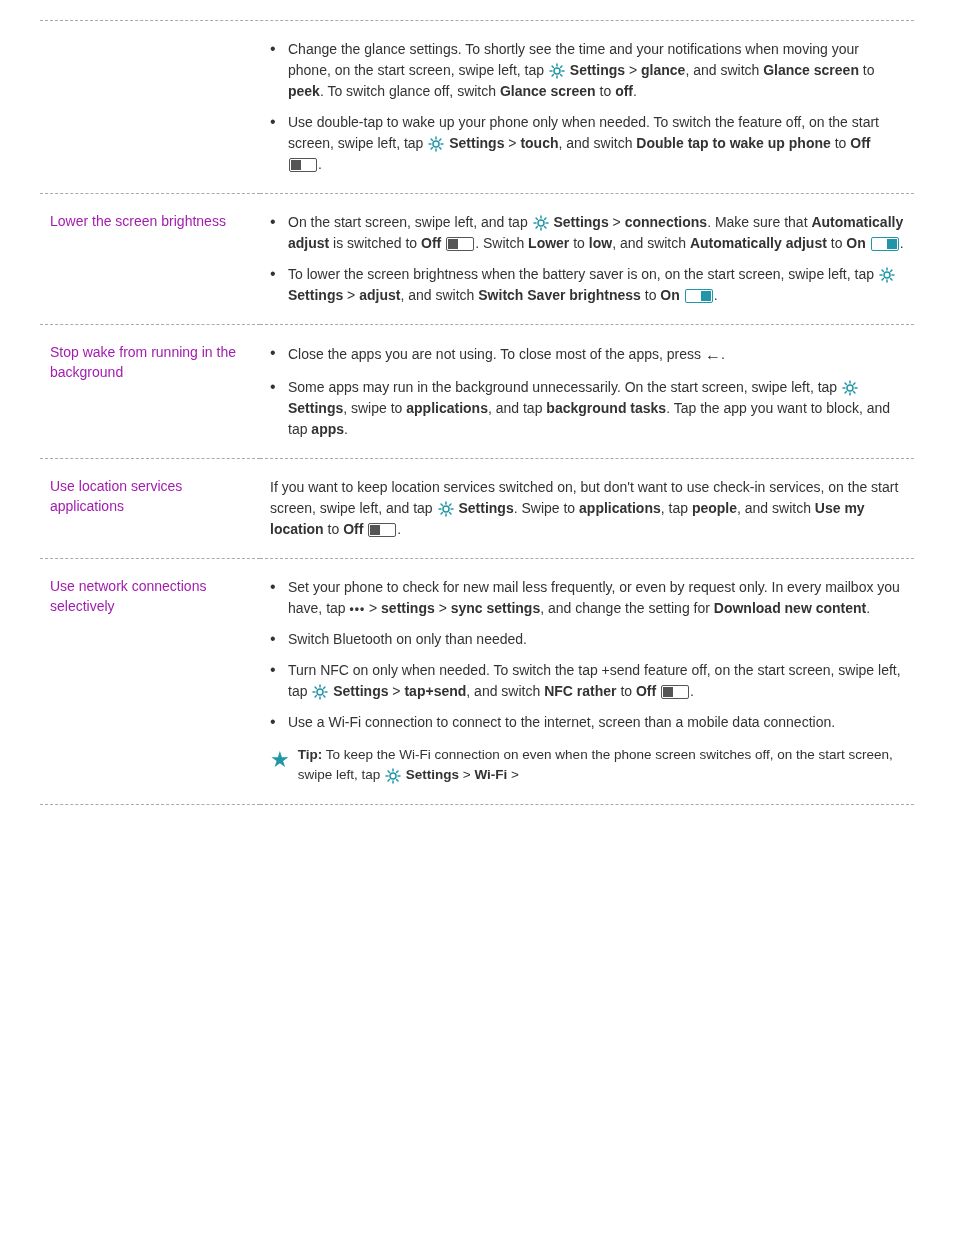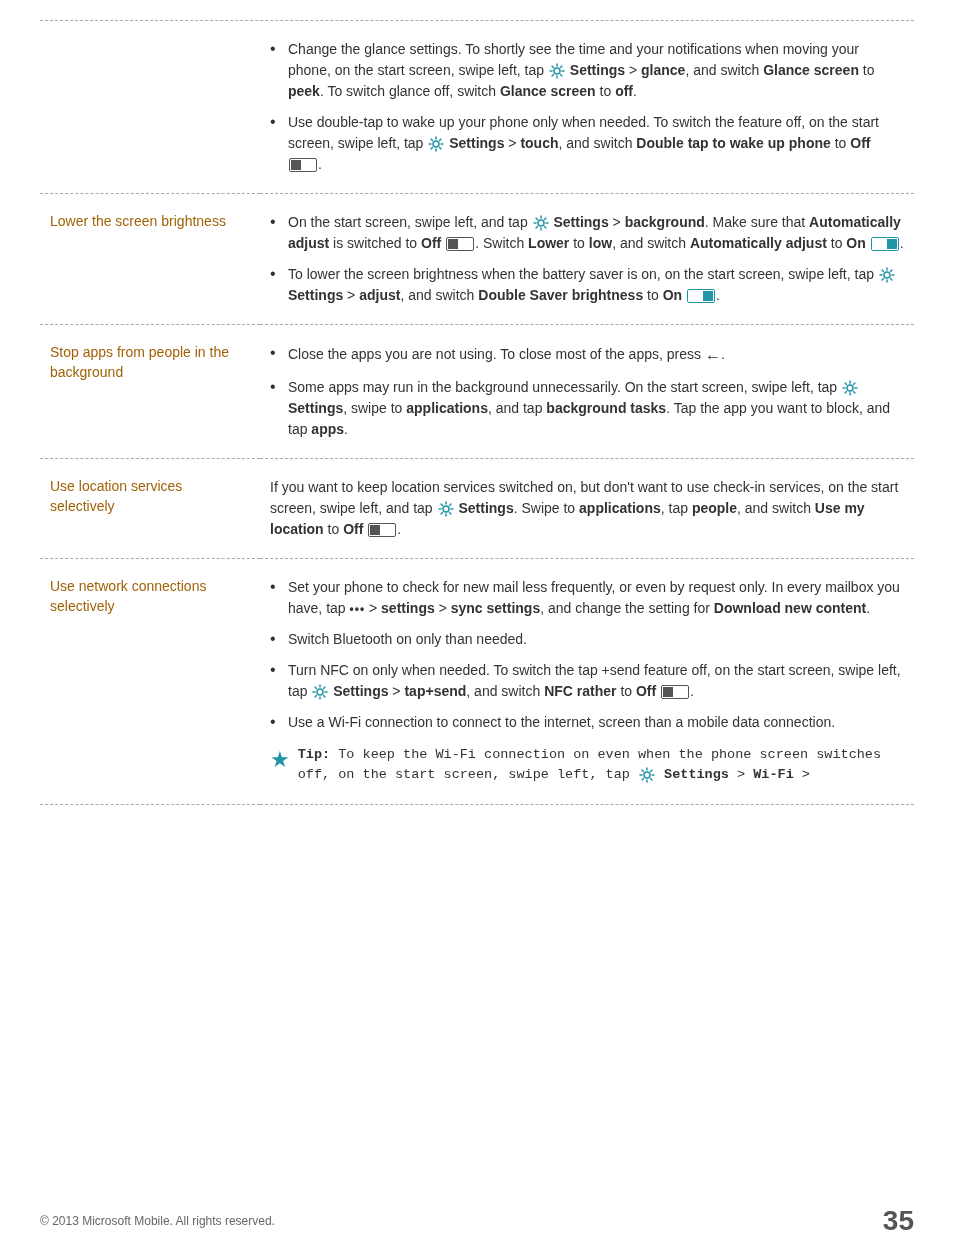--- a/index.html
+++ b/index.html
@@ -23,21 +23,21 @@
       width: 100%;
       border-collapse: collapse;
     }
     .content-table td {
       vertical-align: top;
       padding: 18px 10px 18px 10px;
       border-bottom: 1px dashed #aaa;
     }
     .left-col {
       width: 220px;
-      color: #a16207;
+      color: #a21caf;
       font-size: 14px;
       padding-right: 20px;
       line-height: 1.4;
     }
     .right-col {
       width: auto;
       font-size: 14px;
       color: #333;
       line-height: 1.5;
     }
@@ -140,21 +140,20 @@
       color: #2196A8;
       font-size: 22px;
       margin-right: 8px;
       margin-top: -2px;
       flex-shrink: 0;
     }
     .tip-text {
       font-size: 13.5px;
       color: #333;
       line-height: 1.5;
-      font-family: Liberation Mono, monospace;
     }
     .tip-bold { font-weight: bold; }
     .footer {
       position: absolute;
       bottom: 20px;
       left: 40px;
       right: 40px;
       display: flex;
       justify-content: space-between;
       align-items: center;
@@ -210,62 +209,62 @@
       <td class="right-col">
         <ul>
           <li>
             On the start screen, swipe left, and tap
             <span class="settings-icon">
               <svg viewBox="0 0 16 16" fill="none" xmlns="http://www.w3.org/2000/svg">
                 <circle cx="8" cy="8" r="3" stroke="#2196A8" stroke-width="1.5"></circle>
                 <path d="M8 1v2M8 13v2M1 8h2M13 8h2M3.05 3.05l1.41 1.41M11.54 11.54l1.41 1.41M3.05 12.95l1.41-1.41M11.54 4.46l1.41-1.41" stroke="#2196A8" stroke-width="1.5" stroke-linecap="round"></path>
               </svg>
             </span>
-            <span class="bold">Settings</span> &gt; <span class="bold">background</span>. Make sure that <span class="bold">Automatically adjust</span> is switched to <span class="bold">Off</span>
+            <span class="bold">Settings</span> &gt; <span class="bold">connections</span>. Make sure that <span class="bold">Automatically adjust</span> is switched to <span class="bold">Off</span>
             <span class="toggle-off"></span>. Switch <span class="bold">Lower</span> to <span class="bold">low</span>, and switch <span class="bold">Automatically adjust</span> to <span class="bold">On</span>
             <span class="toggle-on"></span>.
           </li>
           <li>
             To lower the screen brightness when the battery saver is on, on the start screen, swipe left, tap
             <span class="settings-icon">
               <svg viewBox="0 0 16 16" fill="none" xmlns="http://www.w3.org/2000/svg">
                 <circle cx="8" cy="8" r="3" stroke="#2196A8" stroke-width="1.5"></circle>
                 <path d="M8 1v2M8 13v2M1 8h2M13 8h2M3.05 3.05l1.41 1.41M11.54 11.54l1.41 1.41M3.05 12.95l1.41-1.41M11.54 4.46l1.41-1.41" stroke="#2196A8" stroke-width="1.5" stroke-linecap="round"></path>
               </svg>
             </span>
-            <span class="bold">Settings</span> &gt; <span class="bold">adjust</span>, and switch <span class="bold">Double Saver brightness</span> to <span class="bold">On</span>
+            <span class="bold">Settings</span> &gt; <span class="bold">adjust</span>, and switch <span class="bold">Switch Saver brightness</span> to <span class="bold">On</span>
             <span class="toggle-on"></span>.
           </li>
         </ul>
       </td>
     </tr>
 
     <tr>
-      <td class="left-col">Stop apps from people in the background</td>
+      <td class="left-col">Stop wake from running in the background</td>
       <td class="right-col">
         <ul>
           <li>
             Close the apps you are not using. To close most of the apps, press <span class="back-arrow">←</span>.
           </li>
           <li>
             Some apps may run in the background unnecessarily. On the start screen, swipe left, tap
             <span class="settings-icon">
               <svg viewBox="0 0 16 16" fill="none" xmlns="http://www.w3.org/2000/svg">
                 <circle cx="8" cy="8" r="3" stroke="#2196A8" stroke-width="1.5"></circle>
                 <path d="M8 1v2M8 13v2M1 8h2M13 8h2M3.05 3.05l1.41 1.41M11.54 11.54l1.41 1.41M3.05 12.95l1.41-1.41M11.54 4.46l1.41-1.41" stroke="#2196A8" stroke-width="1.5" stroke-linecap="round"></path>
               </svg>
             </span>
             <span class="bold">Settings</span>, swipe to <span class="bold">applications</span>, and tap <span class="bold">background tasks</span>. Tap the app you want to block, and tap <span class="bold">apps</span>.
           </li>
         </ul>
       </td>
     </tr>
 
     <tr>
-      <td class="left-col">Use location services selectively</td>
+      <td class="left-col">Use location services applications</td>
       <td class="right-col">
         <p>
           If you want to keep location services switched on, but don't want to use check-in services, on the start screen, swipe left, and tap
           <span class="settings-icon">
             <svg viewBox="0 0 16 16" fill="none" xmlns="http://www.w3.org/2000/svg">
               <circle cx="8" cy="8" r="3" stroke="#2196A8" stroke-width="1.5"></circle>
               <path d="M8 1v2M8 13v2M1 8h2M13 8h2M3.05 3.05l1.41 1.41M11.54 11.54l1.41 1.41M3.05 12.95l1.41-1.41M11.54 4.46l1.41-1.41" stroke="#2196A8" stroke-width="1.5" stroke-linecap="round"></path>
             </svg>
           </span>
           <span class="bold">Settings</span>. Swipe to <span class="bold">applications</span>, tap <span class="bold">people</span>, and switch <span class="bold">Use my location</span> to <span class="bold">Off</span>
@@ -310,17 +309,13 @@
               </svg>
             </span>
             <span class="bold">Settings</span> &gt; <span class="bold">Wi-Fi</span> &gt;
           </div>
         </div>
       </td>
     </tr>
   </tbody>
     </table>
 
-  <div class="footer">
-    <span>© 2013 Microsoft Mobile. All rights reserved.</span>
-    <span class="page-number">35</span>
-  </div>
 </div>
 
 </body></html>

